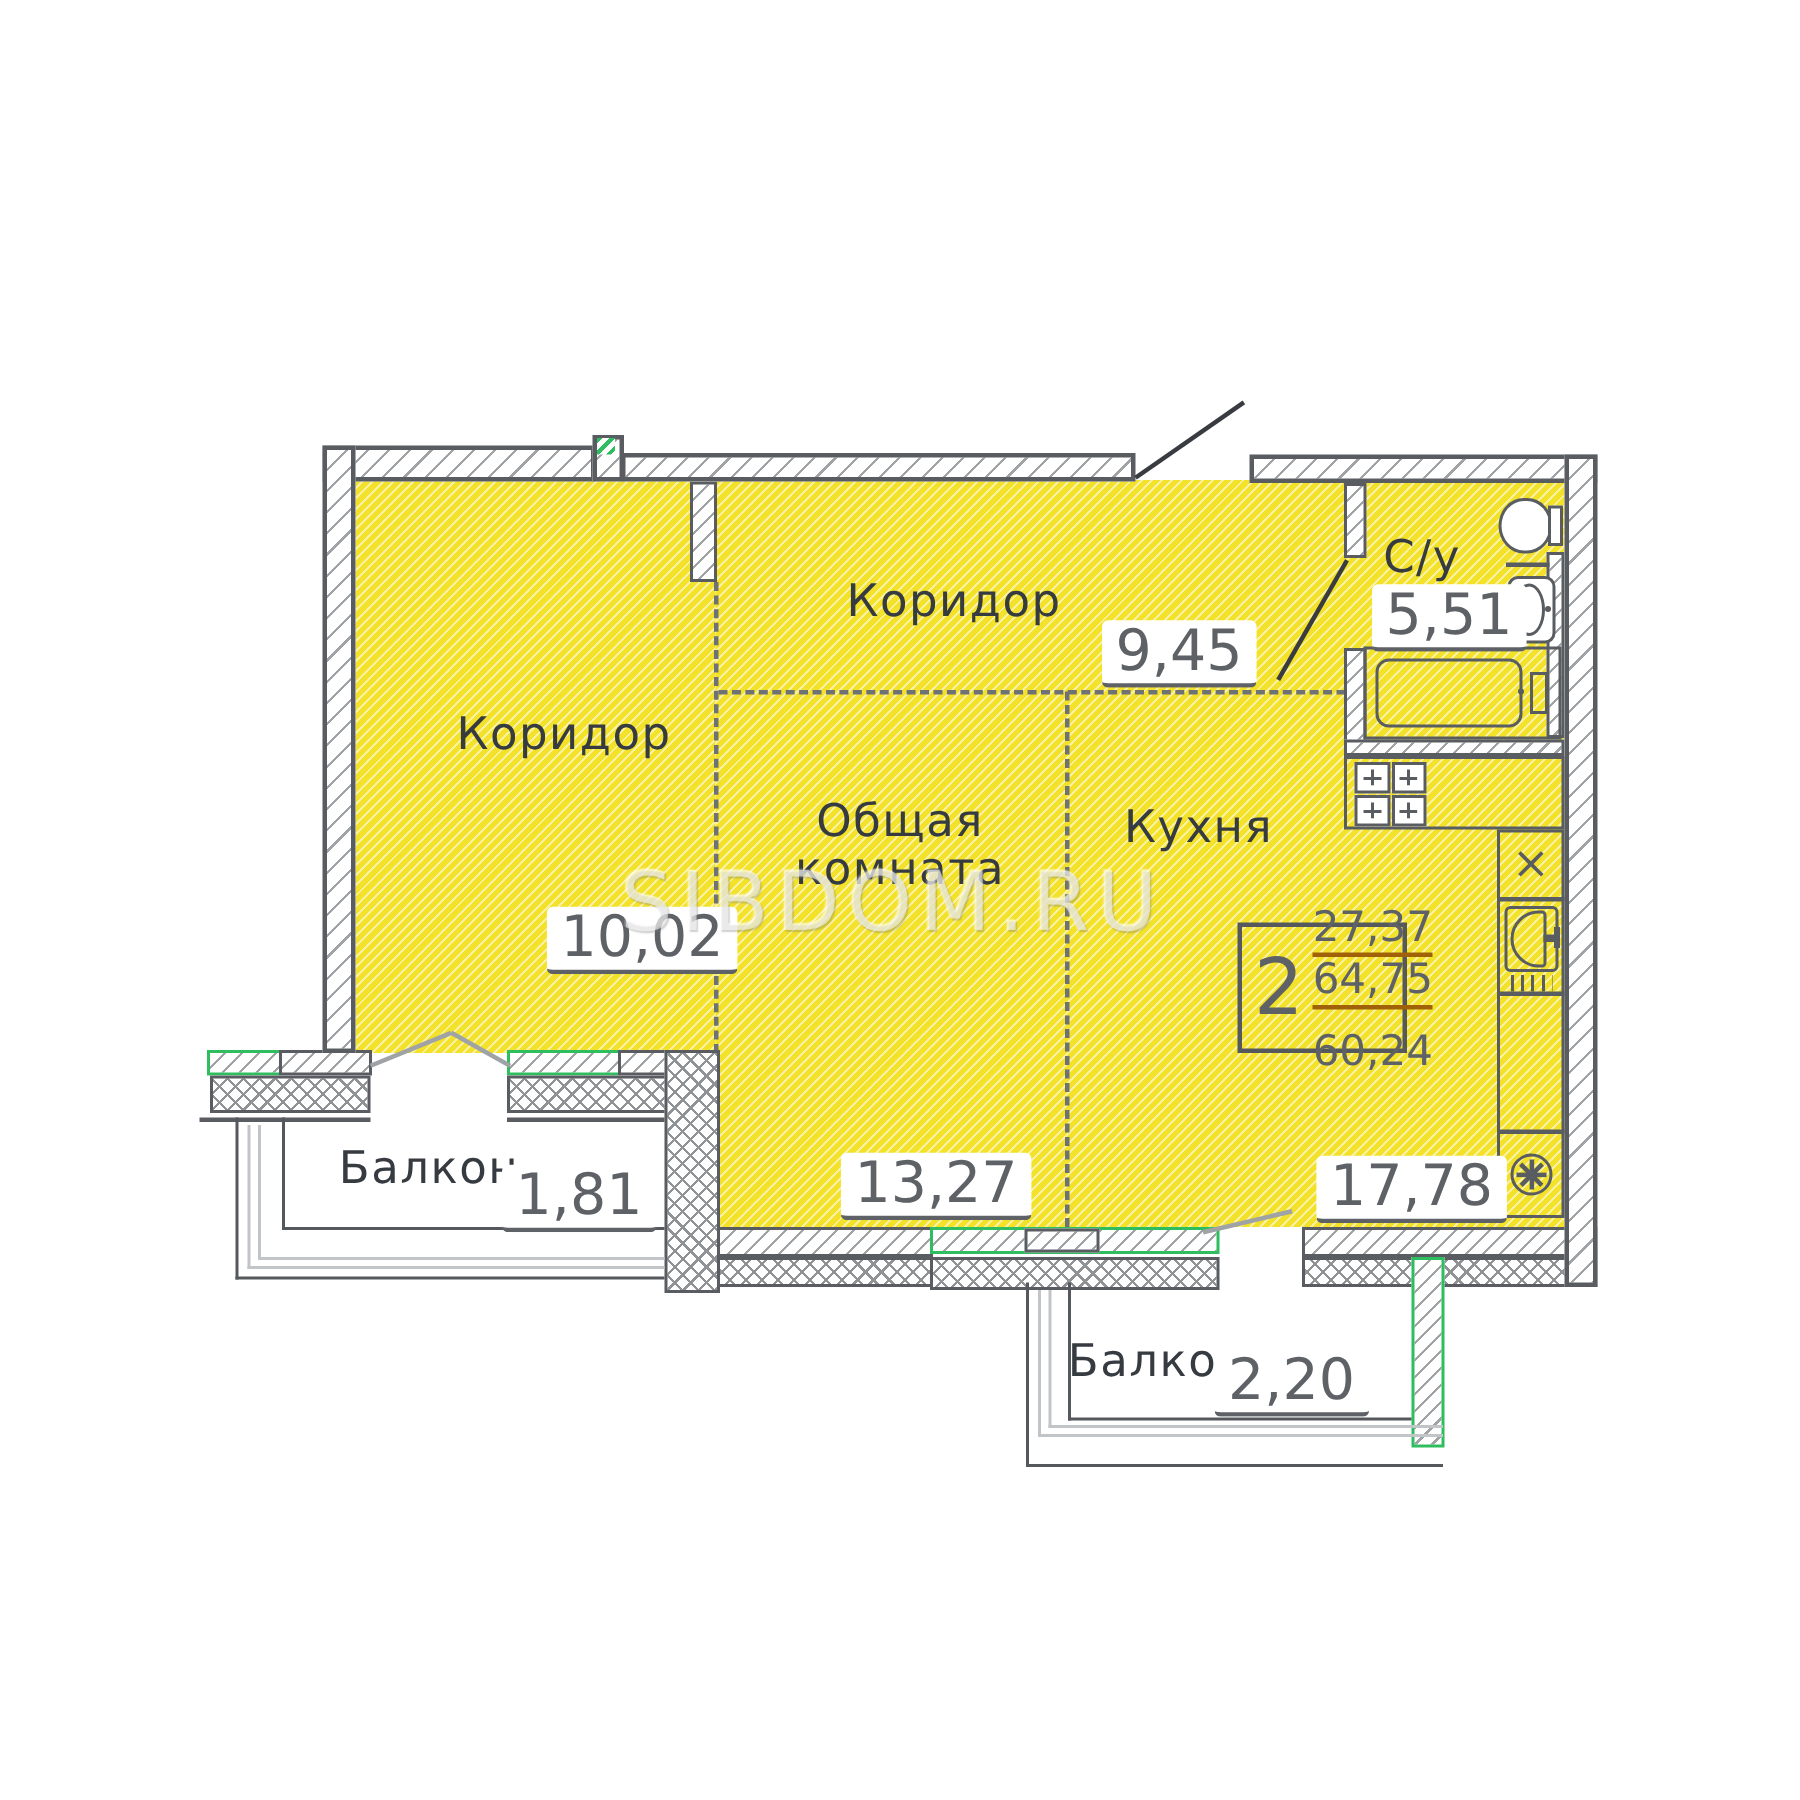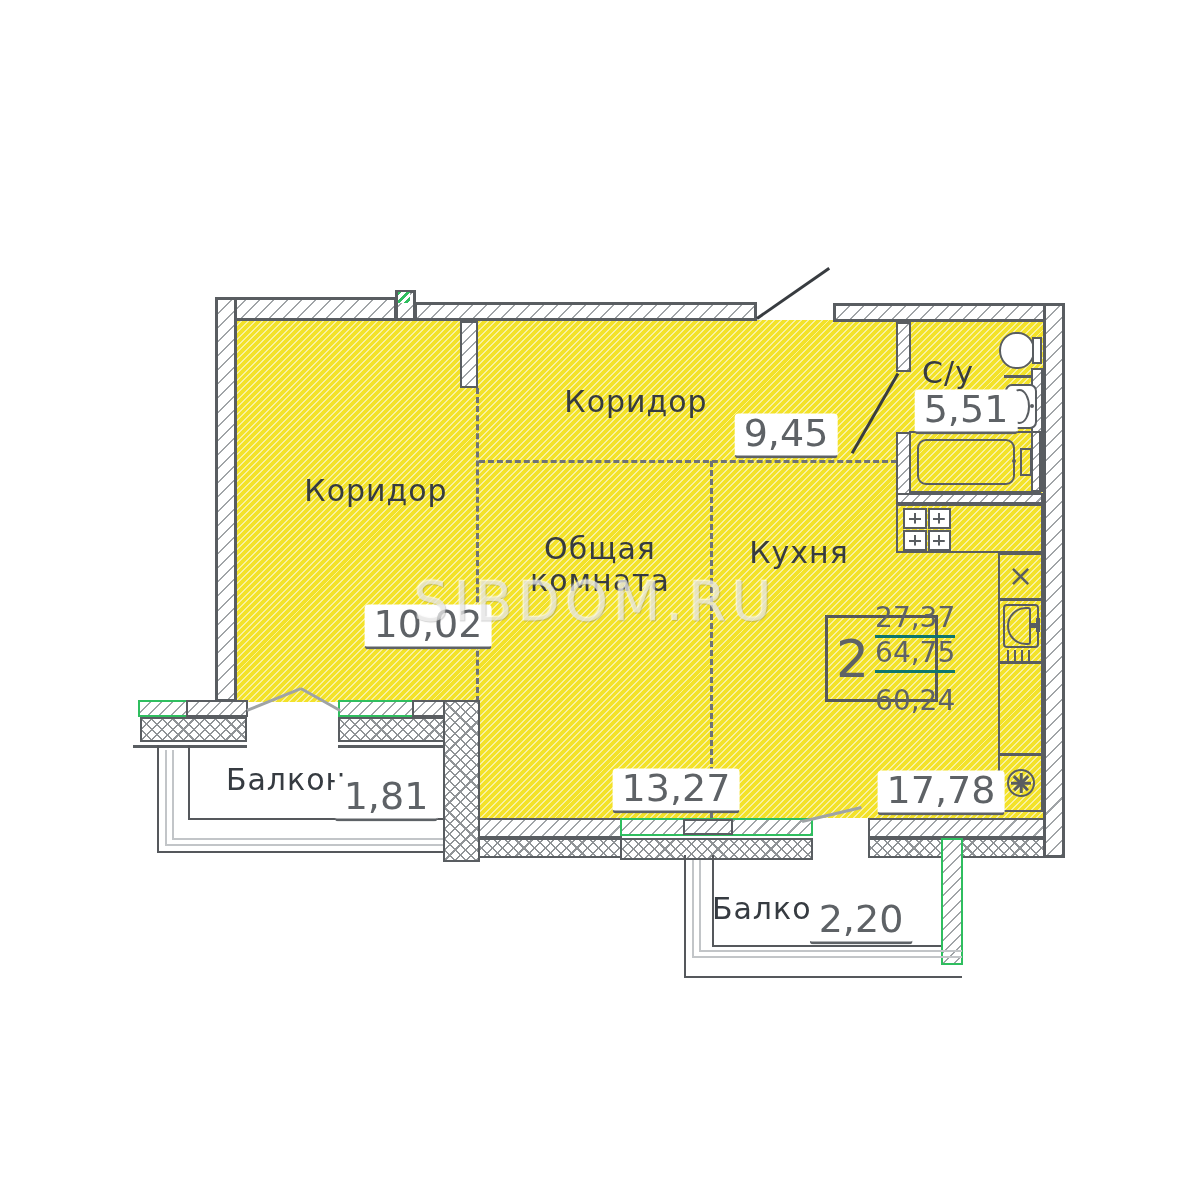--- a/index.html
+++ b/index.html
@@ -27,21 +27,21 @@
   .num{font-size:38px;color:#5e6266;background:#fff;border-bottom:3.5px solid #5e6266;
        padding:0 9px 1px;border-radius:4px;white-space:nowrap;transform:translate(-50%,-50%);line-height:1.08;}
   .burner{background:linear-gradient(#595d61,#595d61) center/2px 62% no-repeat,
           linear-gradient(#595d61,#595d61) center/62% 2px no-repeat,#fff;border:2px solid #595d61;}
   .xmark{display:flex;align-items:center;justify-content:center;font-size:30px;color:#595d61;}
   .xmark::before{content:'\00d7';}
   .spoke{position:absolute;left:50%;top:50%;width:2.5px;height:20px;background:#595d61;}
   #infobox{border:3.5px solid #55585c;display:flex;align-items:center;color:#5e6266;}
   #infobox .big2{font-size:52px;margin-left:8px;line-height:1;}
   #infobox .col{flex:1;margin:0 5px 0 6px;text-align:center;font-size:28px;line-height:1;}
-  #infobox .col .r1,#infobox .col .r2{border-bottom:3px solid #0f766e;padding:1px 0 3px;text-align:right;}
+  #infobox .col .r1,#infobox .col .r2{border-bottom:3px solid #a16207;padding:1px 0 3px;text-align:right;}
   #infobox .col .r3{padding-top:14px;}
   #wm{left:595px;top:601px;transform:translate(-50%,-50%);font-size:55px;letter-spacing:5px;
       color:rgba(255,255,255,.55);white-space:nowrap;z-index:60;
       text-shadow:1px 1px 1px rgba(120,120,120,.35),-1px -1px 1px rgba(255,255,255,.3);}
   .z40{z-index:40;}
 </style>
 </head>
 <body>
 
 <div id="plan">
@@ -138,21 +138,21 @@
   <div class="a dl" style="left:247px;top:709px;width:58px;height:2.5px;background:#9fa3a6;transform:rotate(-22.2deg)"></div>
   <div class="a dl" style="left:301px;top:687px;width:45px;height:2.5px;background:#9fa3a6;transform:rotate(29.4deg)"></div>
   <div class="a dl" style="left:802px;top:820px;width:61px;height:2.5px;background:#9fa3a6;transform:rotate(-13.3deg)"></div>
 
   <div class="a lbl z40" style="left:376px;top:490px">Коридор</div>
   <div class="a num z40" style="left:428px;top:627px">10,02</div>
   <div class="a lbl z40" style="left:636px;top:401px">Коридор</div>
   <div class="a num z40" style="left:786px;top:436px">9,45</div>
   <div class="a lbl z40" style="left:600px;top:548px">Общая</div>
   <div class="a lbl z40" style="left:600px;top:580px">комната</div>
-  <div class="a num z40" style="left:676px;top:791px">13,27</div>
+  <div class="a num z40" style="left:624px;top:791px">13,27</div>
   <div class="a lbl z40" style="left:799px;top:552px">Кухня</div>
   <div class="a num z40" style="left:941px;top:793px">17,78</div>
   <div class="a lbl z40" style="left:948px;top:372px">С/у</div>
   <div class="a num z40" style="left:966px;top:412px">5,51</div>
   <div class="a lbl z40" style="left:286px;top:779px">Балкон</div>
   <div class="a num z40" style="left:386px;top:799px">1,81</div>
   <div class="a lbl z40" style="left:772px;top:908px">Балкон</div>
   <div class="a num z40" style="left:861px;top:922px">2,20</div>
 
   <div class="a z40" id="infobox" style="left:825px;top:615px;width:113px;height:87px">

